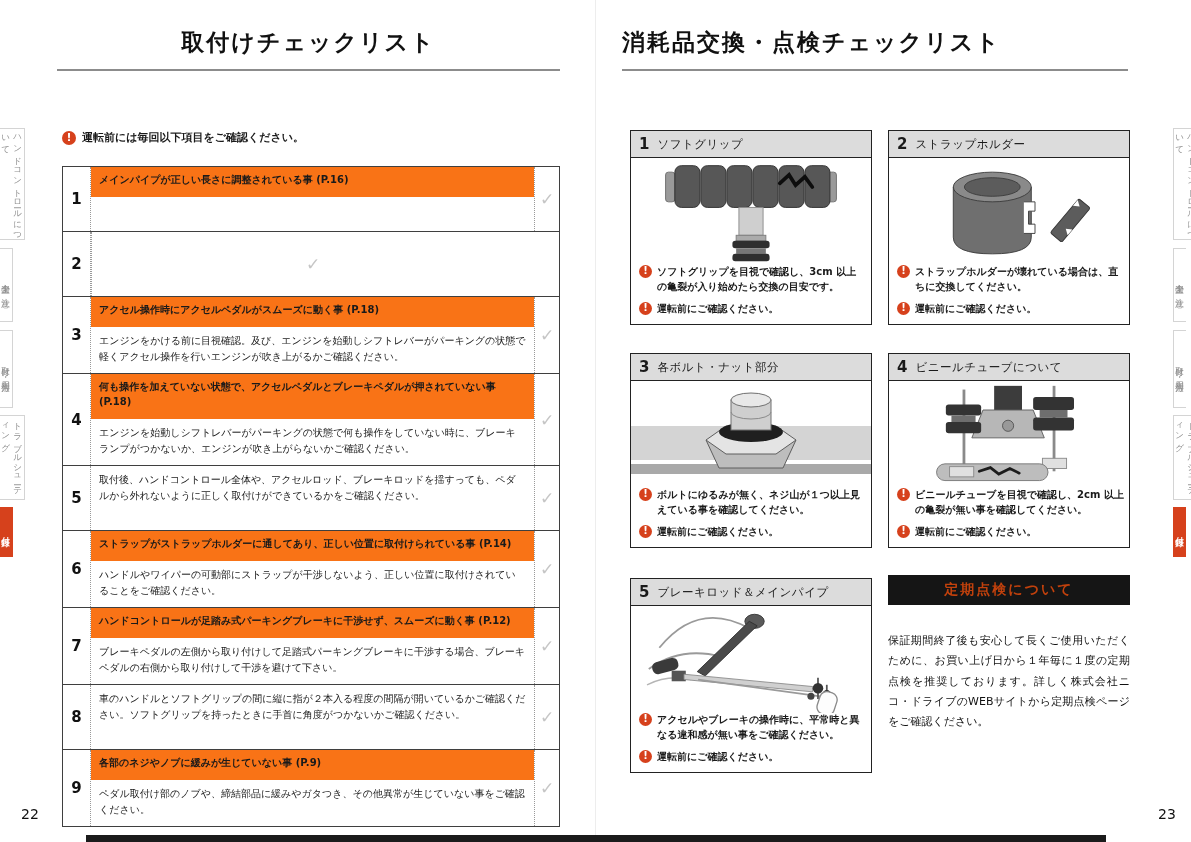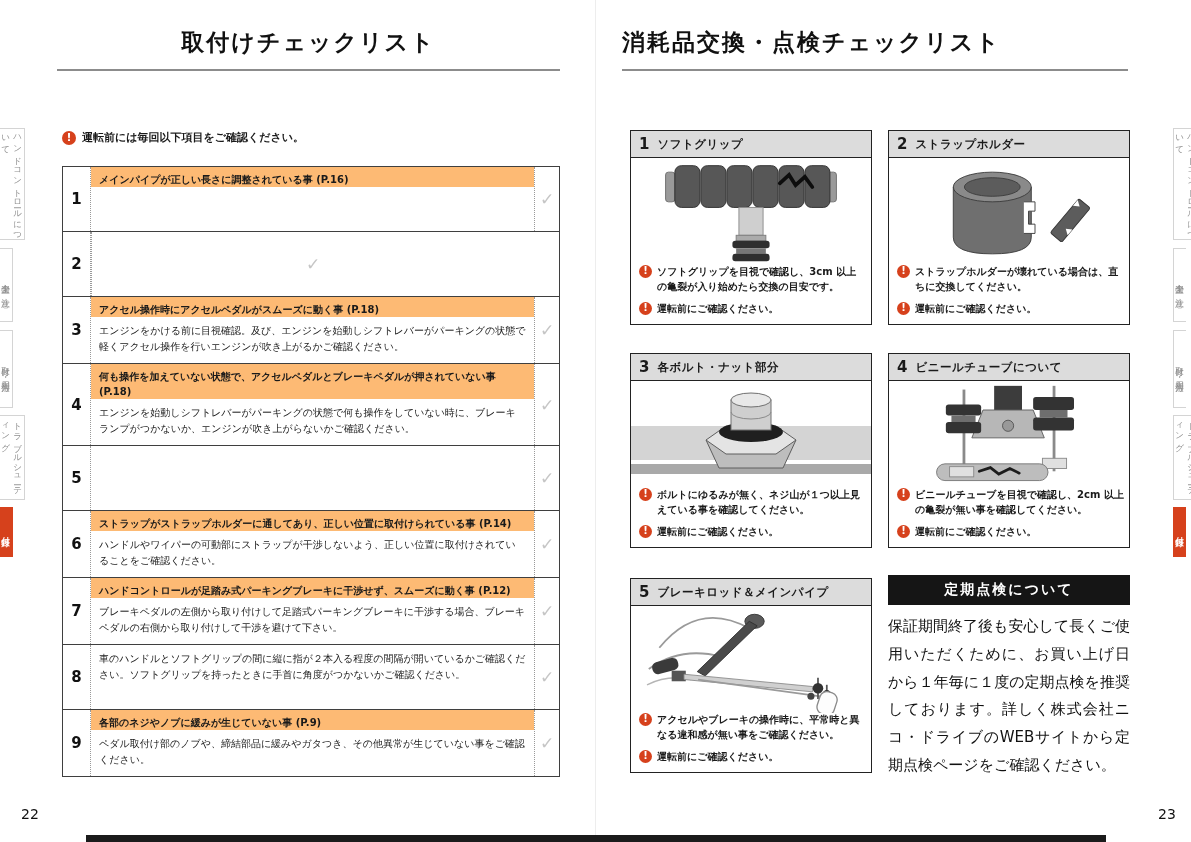--- a/index.html
+++ b/index.html
@@ -33,21 +33,21 @@
     display:grid;grid-template-columns:28px 1fr 25px;min-height:64px;
     border-top:1px solid #3f3f3f;
   }
   .check-row:first-child{border-top:none;}
   .cell-num{
     border-right:1px dotted #999;display:flex;align-items:center;justify-content:center;
     font-size:15px;font-weight:bold;color:#111;
   }
   .cell-text{display:flex;flex-direction:column;}
   .row-header{
-    background:#fdba74;padding:5px 8px 0;font-size:10px;font-weight:bold;line-height:1.5;
+    background:#f97316;padding:5px 8px 10px;font-size:10px;font-weight:bold;line-height:1.5;
   }
   .row-body{padding:6px 8px 8px;font-size:10px;line-height:1.6;flex:1;}
   .cell-check{
     border-left:1px dotted #999;display:flex;align-items:center;justify-content:center;
     color:#c6c6c6;font-size:17px;font-weight:bold;
   }
   
   .insp-box{
     position:absolute;width:242px;height:195px;border:1px solid #222;
     box-sizing:border-box;background:#fff;
@@ -55,34 +55,34 @@
   .pos-0{left:630px;top:130px;}
   .pos-1{left:888px;top:130px;}
   .pos-2{left:630px;top:353px;}
   .pos-3{left:888px;top:353px;}
   .pos-4{left:630px;top:578px;}
   .box-header{
     height:27px;background:#dcdcdc;border-bottom:1px solid #222;box-sizing:border-box;
     display:flex;align-items:center;gap:8px;padding:0 8px;
   }
   .box-num{font-size:15px;font-weight:bold;}
-  .box-title{font-size:11.5px;font-weight:bold;letter-spacing:.5px;}
+  .box-title{font-size:11.5px;font-weight:normal;letter-spacing:.5px;}
   .box-body{position:relative;height:166px;}
   .box-ill{position:absolute;top:3px;left:0;right:0;display:flex;justify-content:center;}
   .box-alerts{position:absolute;bottom:8px;left:8px;right:5px;}
   .alert-line{display:flex;gap:5px;margin-top:6px;font-size:10px;font-weight:bold;line-height:1.55;}
   .alert-line .alert-dot{width:13px;height:13px;font-size:10px;margin-top:1px;}
   
   #periodic{position:absolute;left:888px;top:575px;width:242px;}
   .periodic-title{
-    background:#151515;color:#ffffff;font-size:14px;font-weight:bold;text-align:center;
+    background:#151515;color:#c2410c;font-size:14px;font-weight:bold;text-align:center;
     letter-spacing:2px;padding:6px 4px;
   }
   .periodic-body{
-    margin-top:8px;font-size:15px;line-height:1.85;text-align:justify;color:#111;
+    margin-top:26px;font-size:11px;line-height:1.85;text-align:justify;color:#111;
   }
   
   .sidebar{position:absolute;top:128px;width:18px;}
   #sidebar-left{left:0;}
   #sidebar-right{left:1173px;}
   .side-tab{
     writing-mode:vertical-rl;text-orientation:mixed;
     display:flex;align-items:center;justify-content:center;
     font-size:8.5px;color:#8f8f8f;letter-spacing:1px;
     border:1px solid #d4d4d4;box-sizing:border-box;background:#fff;
@@ -148,20 +148,21 @@
     <div class="cell-text">
       <div class="row-header">何も操作を加えていない状態で、アクセルペダルとブレーキペダルが押されていない事 (P.18)</div>
       <div class="row-body">エンジンを始動しシフトレバーがパーキングの状態で何も操作をしていない時に、ブレーキランプがつかないか、エンジンが吹き上がらないかご確認ください。</div>
     </div>
     <div class="cell-check">✓</div>
   </div>
 
   <div class="check-row">
     <div class="cell-num">5</div>
     <div class="cell-text">
+      <div class="row-body">取付後、ハンドコントロール全体や、アクセルロッド、ブレーキロッドを揺すっても、ペダルから外れないように正しく取付けができているかをご確認ください。</div>
     </div>
     <div class="cell-check">✓</div>
   </div>
 
   <div class="check-row">
     <div class="cell-num">6</div>
     <div class="cell-text">
       <div class="row-header">ストラップがストラップホルダーに通してあり、正しい位置に取付けられている事 (P.14)</div>
       <div class="row-body">ハンドルやワイパーの可動部にストラップが干渉しないよう、正しい位置に取付けされていることをご確認ください。</div>
     </div>

